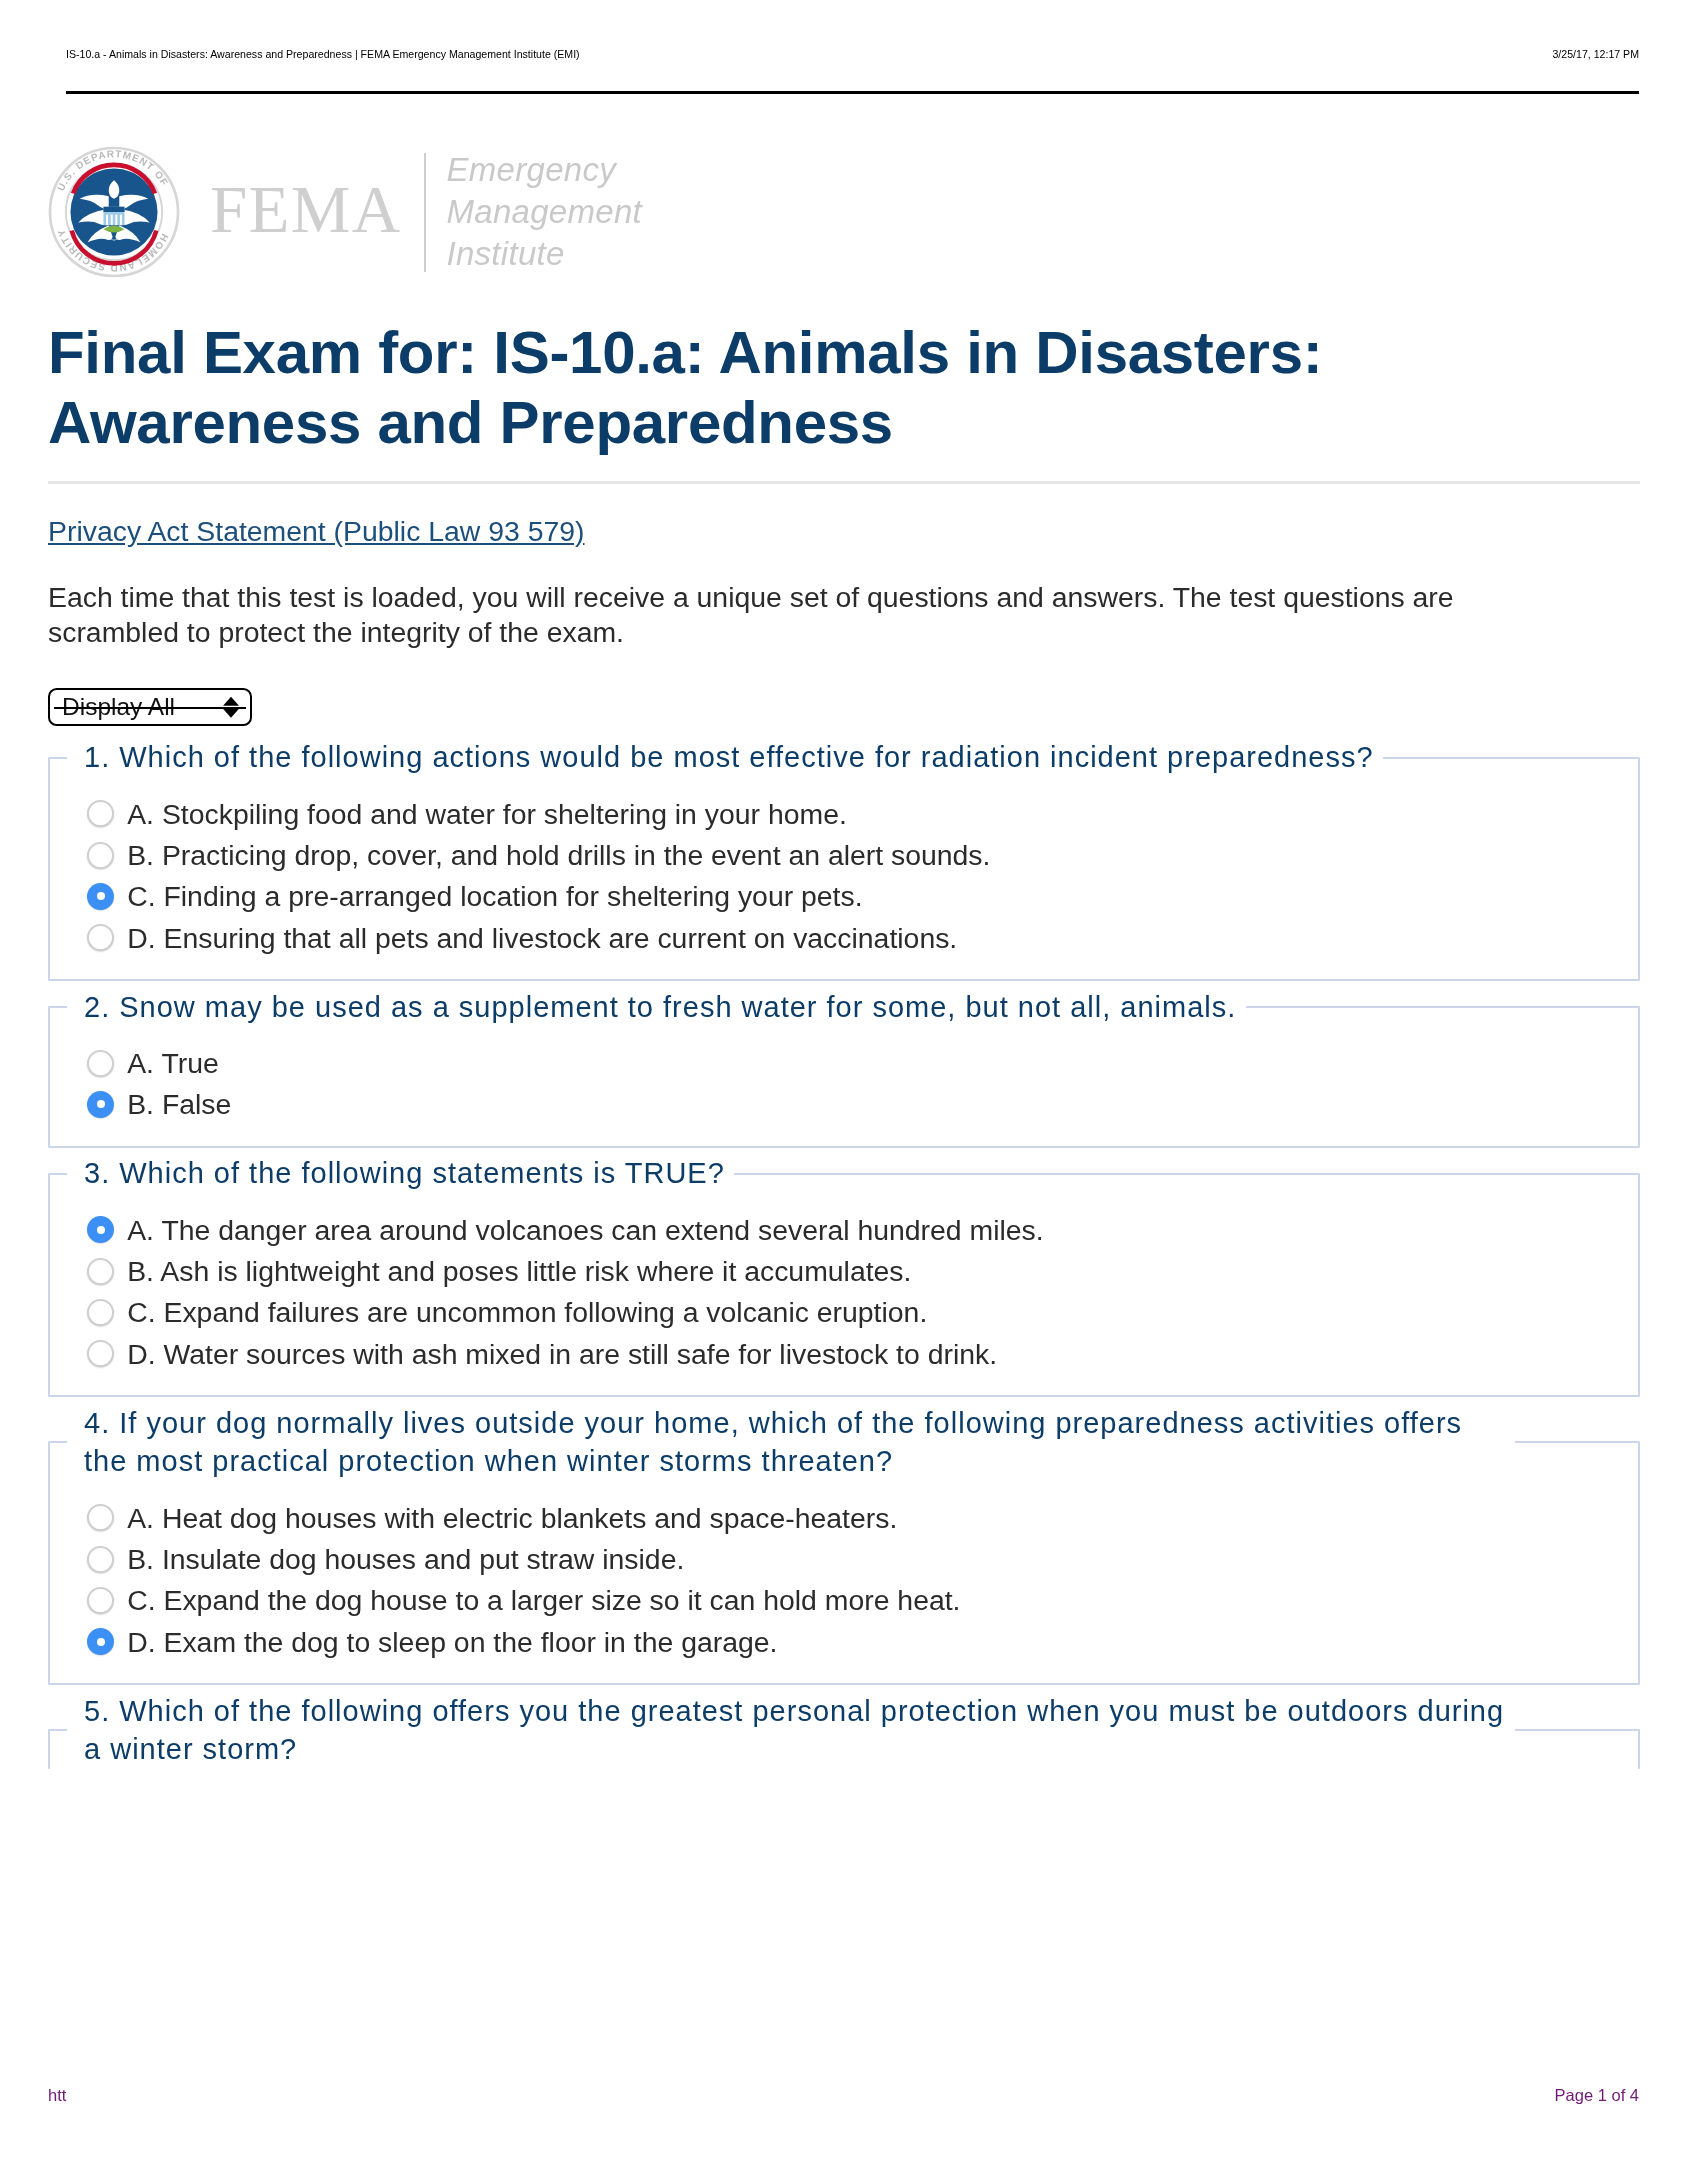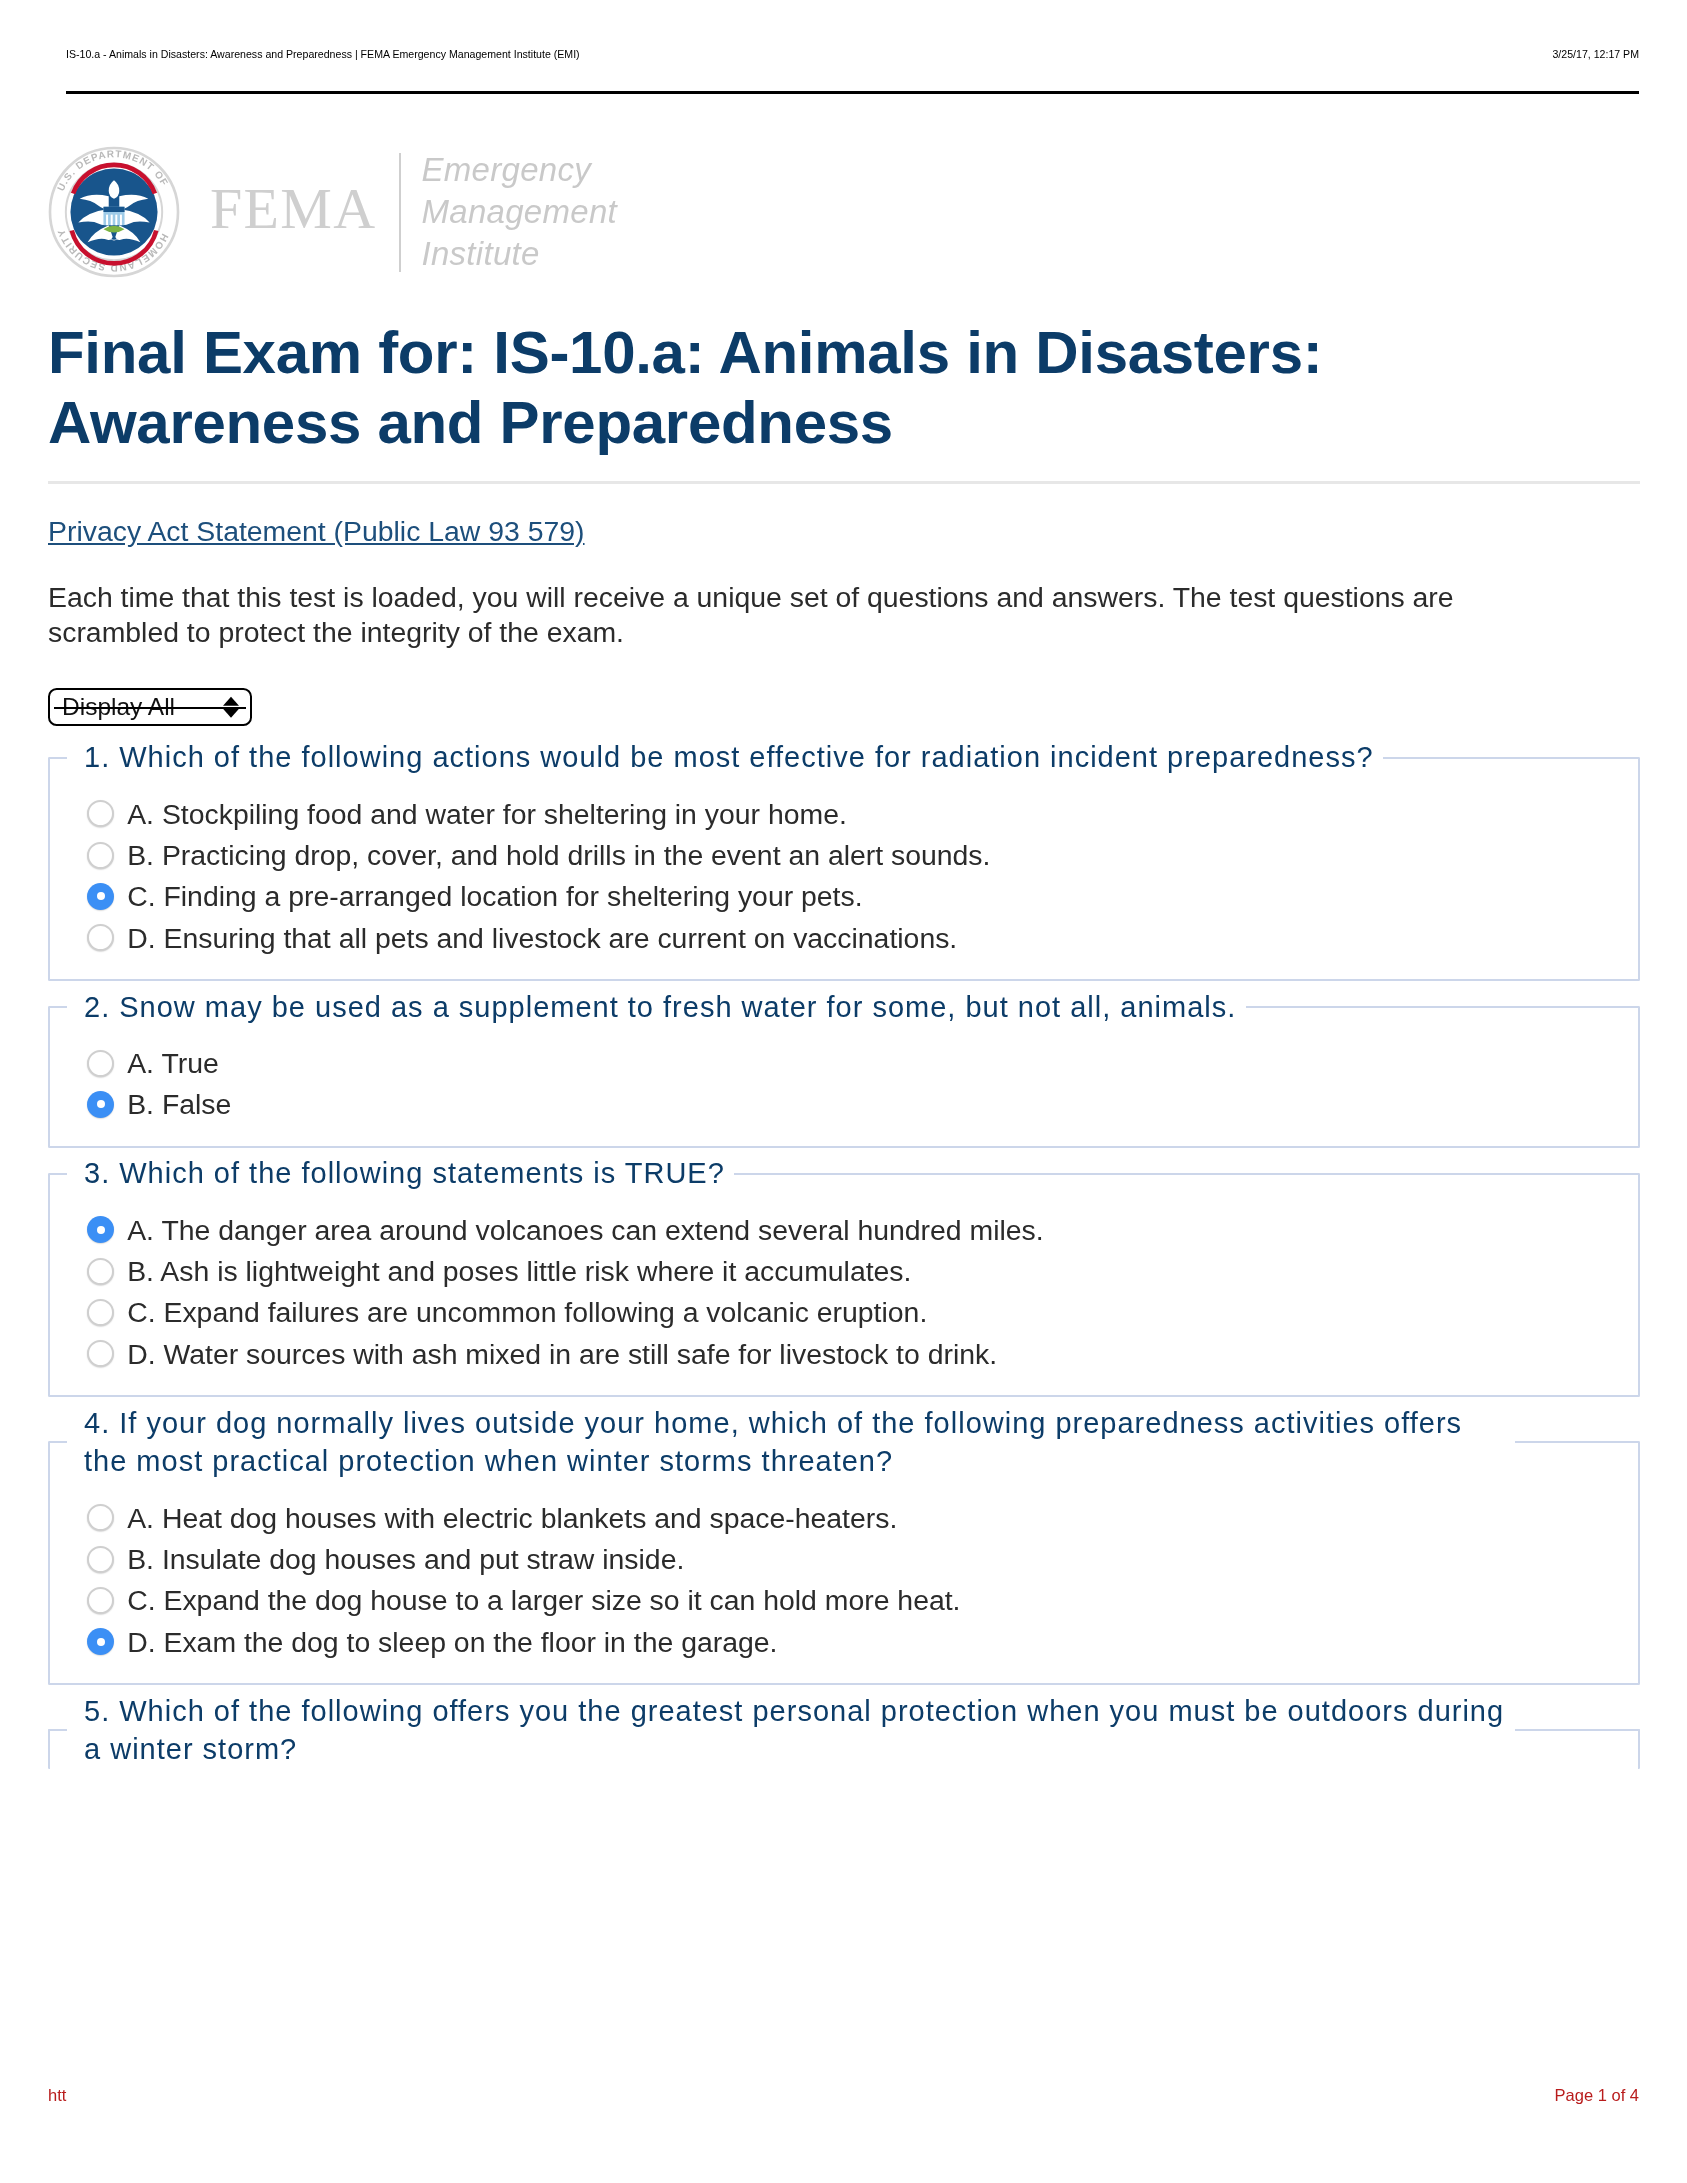--- a/index.html
+++ b/index.html
@@ -52,21 +52,21 @@
     position: relative;
   }
   .wordmark {
     display: flex;
     align-items: center;
     margin-left: 30px;
     height: 126px;
   }
   .fema-word {
     font-family: "Liberation Serif", serif;
-    font-size: 58px;
+    font-size: 67px;
     line-height: 1;
     color: #cfcfcf;
     letter-spacing: 1.3px;
     font-weight: 400;
     padding-bottom: 5.3px;
   }
   .wm-divider {
     width: 2.6px;
     background: #cfcfcf;
     height: 119px;
@@ -236,21 +236,21 @@
   
   .print-footer {
     position: absolute;
     bottom: 78px;
     left: 48px;
     right: 48px;
     display: flex;
     align-items: center;
     justify-content: space-between;
     font-size: 16.5px;
-    color: #b91c1c;
+    color: #701a75;
   }
 </style>
 </head>
 <body>
 
 <div class="print-header">
   <span>IS-10.a - Animals in Disasters: Awareness and Preparedness | FEMA Emergency Management Institute (EMI)</span>
   <span>3/25/17, 12:17 PM</span>
 </div>
 

